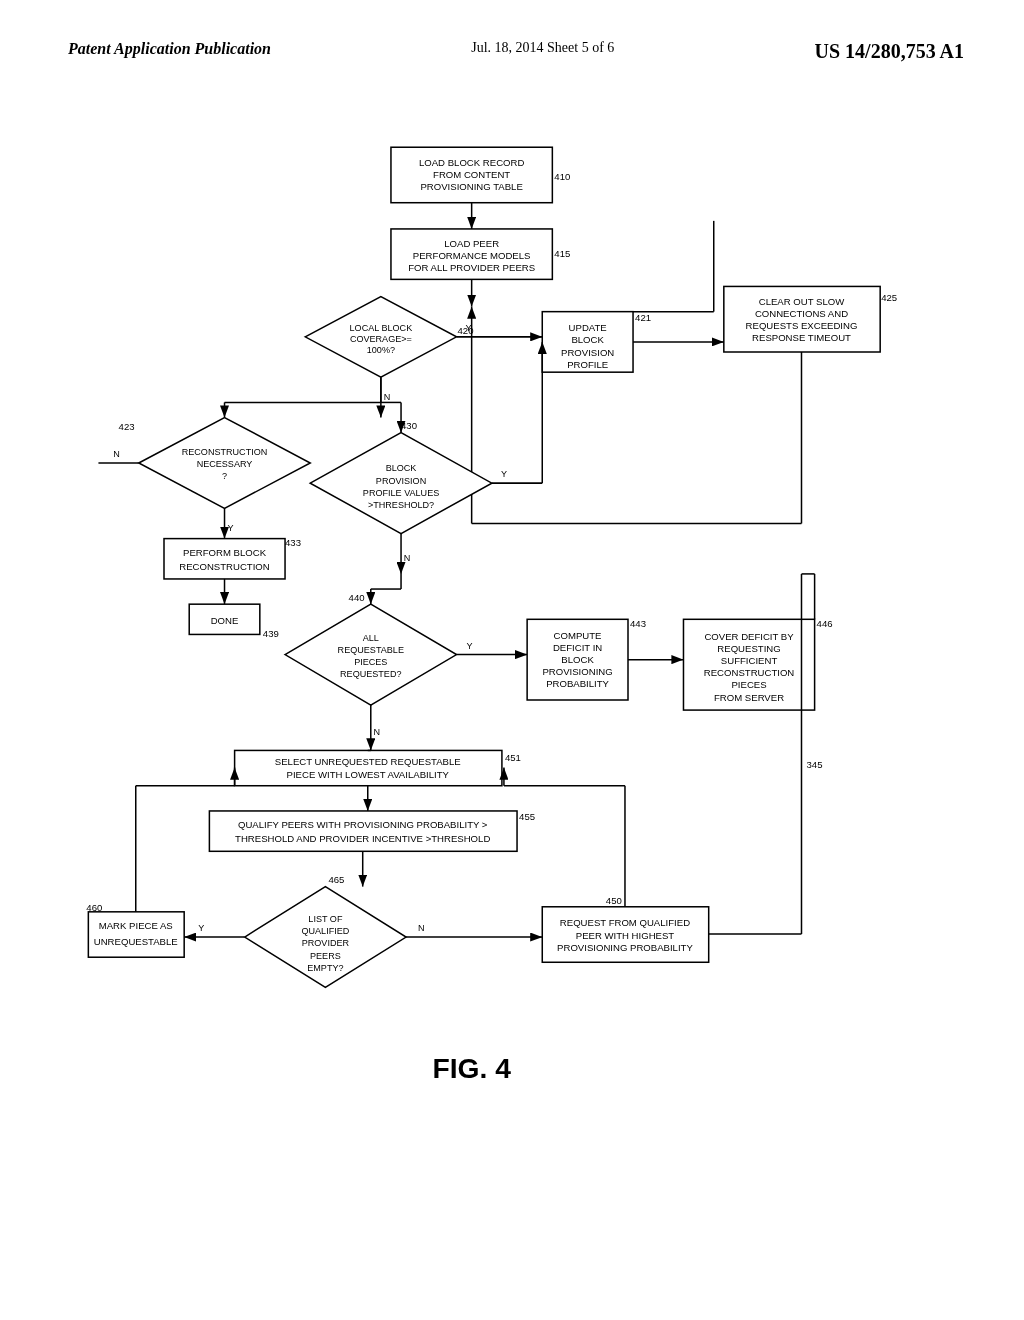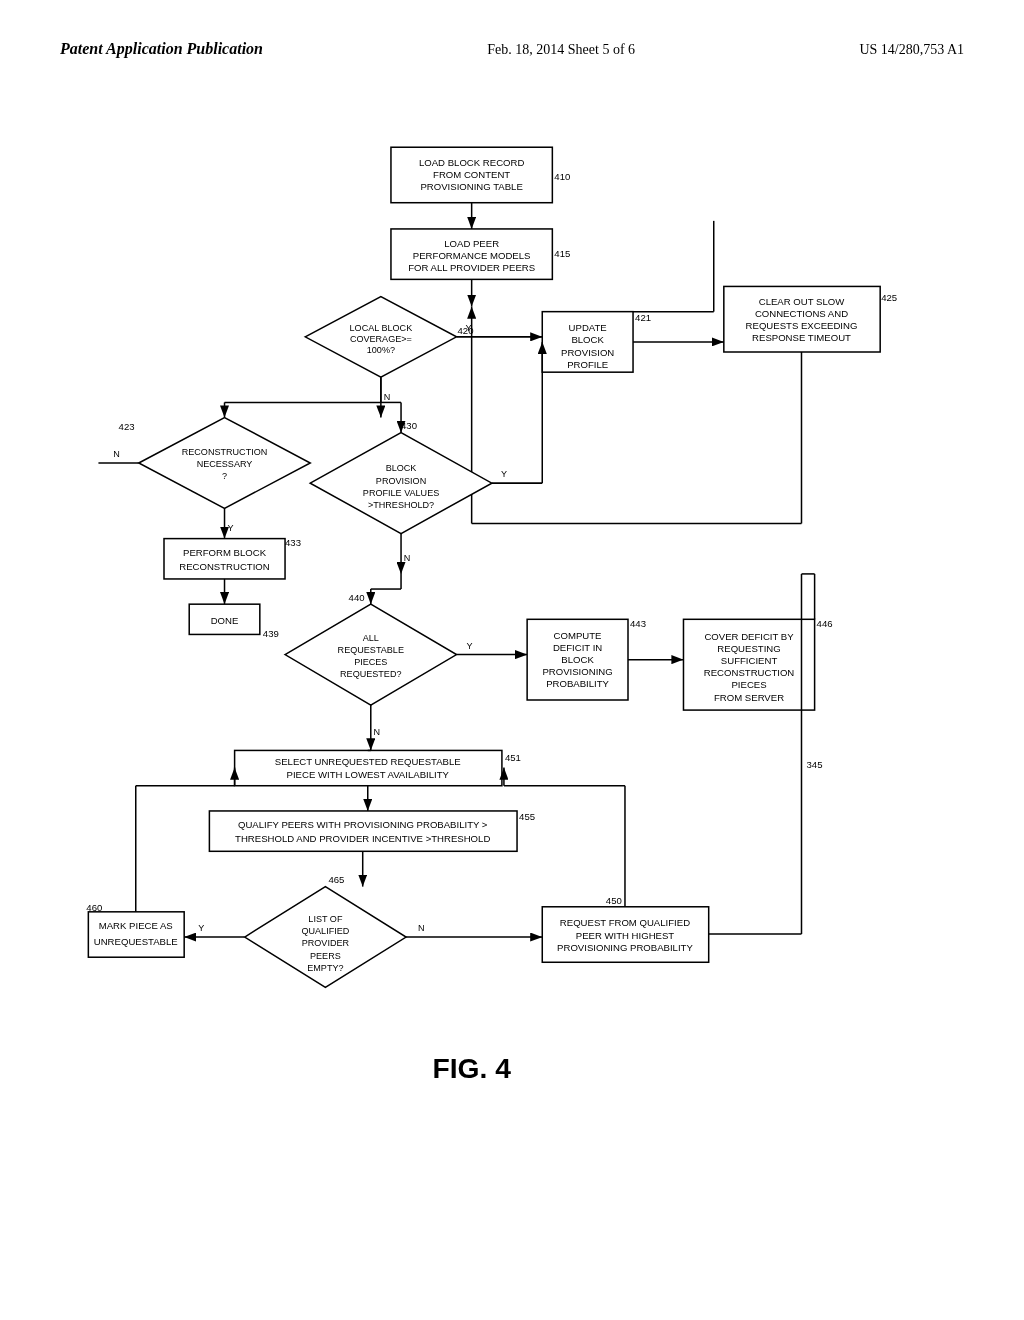--- a/index.html
+++ b/index.html
@@ -12,38 +12,39 @@
     }
     .page {
       width: 1024px;
       height: 1320px;
       position: relative;
       background: #fff;
     }
     .header {
       position: absolute;
       top: 40px;
-      left: 0;
+      left: 8px;
       right: 0;
       display: flex;
       justify-content: space-between;
-      align-items: flex-end;
+      align-items: flex-start;
       padding: 0 60px;
       font-size: 15px;
     }
     .header-left {
       font-weight: bold;
       font-style: italic;
       font-size: 16px;
     }
     .header-center {
       font-size: 14px;
     }
     .header-right {
-      font-size: 14px;
+      font-size: 20px;
+      font-weight: bold;
     }
 
     
     .flowchart {
       position: absolute;
       top: 120px;
       left: 50px;
       right: 50px;
       bottom: 40px;
       text-align: right;
@@ -84,21 +85,21 @@
       text-anchor: start;
       dominant-baseline: middle;
     }
   </style>
 </head>
 <body>
 
 <div class="page">
   <div class="header">
     <span class="header-left">Patent Application Publication</span>
-    <span class="header-center">Feb. 18, 2014   Sheet 5 of 6</span>
+    <span class="header-center">Jul. 18, 2014   Sheet 5 of 6</span>
     <span class="header-right">US 14/280,753 A1</span>
   </div>
 
   <div class="flowchart">
     <svg viewBox="0 0 900 1150" xmlns="http://www.w3.org/2000/svg">
       <defs>
         <marker id="arrowhead" markerWidth="8" markerHeight="6" refX="8" refY="3" orient="auto">
           <polygon points="0 0, 8 3, 0 6" fill="#000"></polygon>
         </marker>
       </defs>

